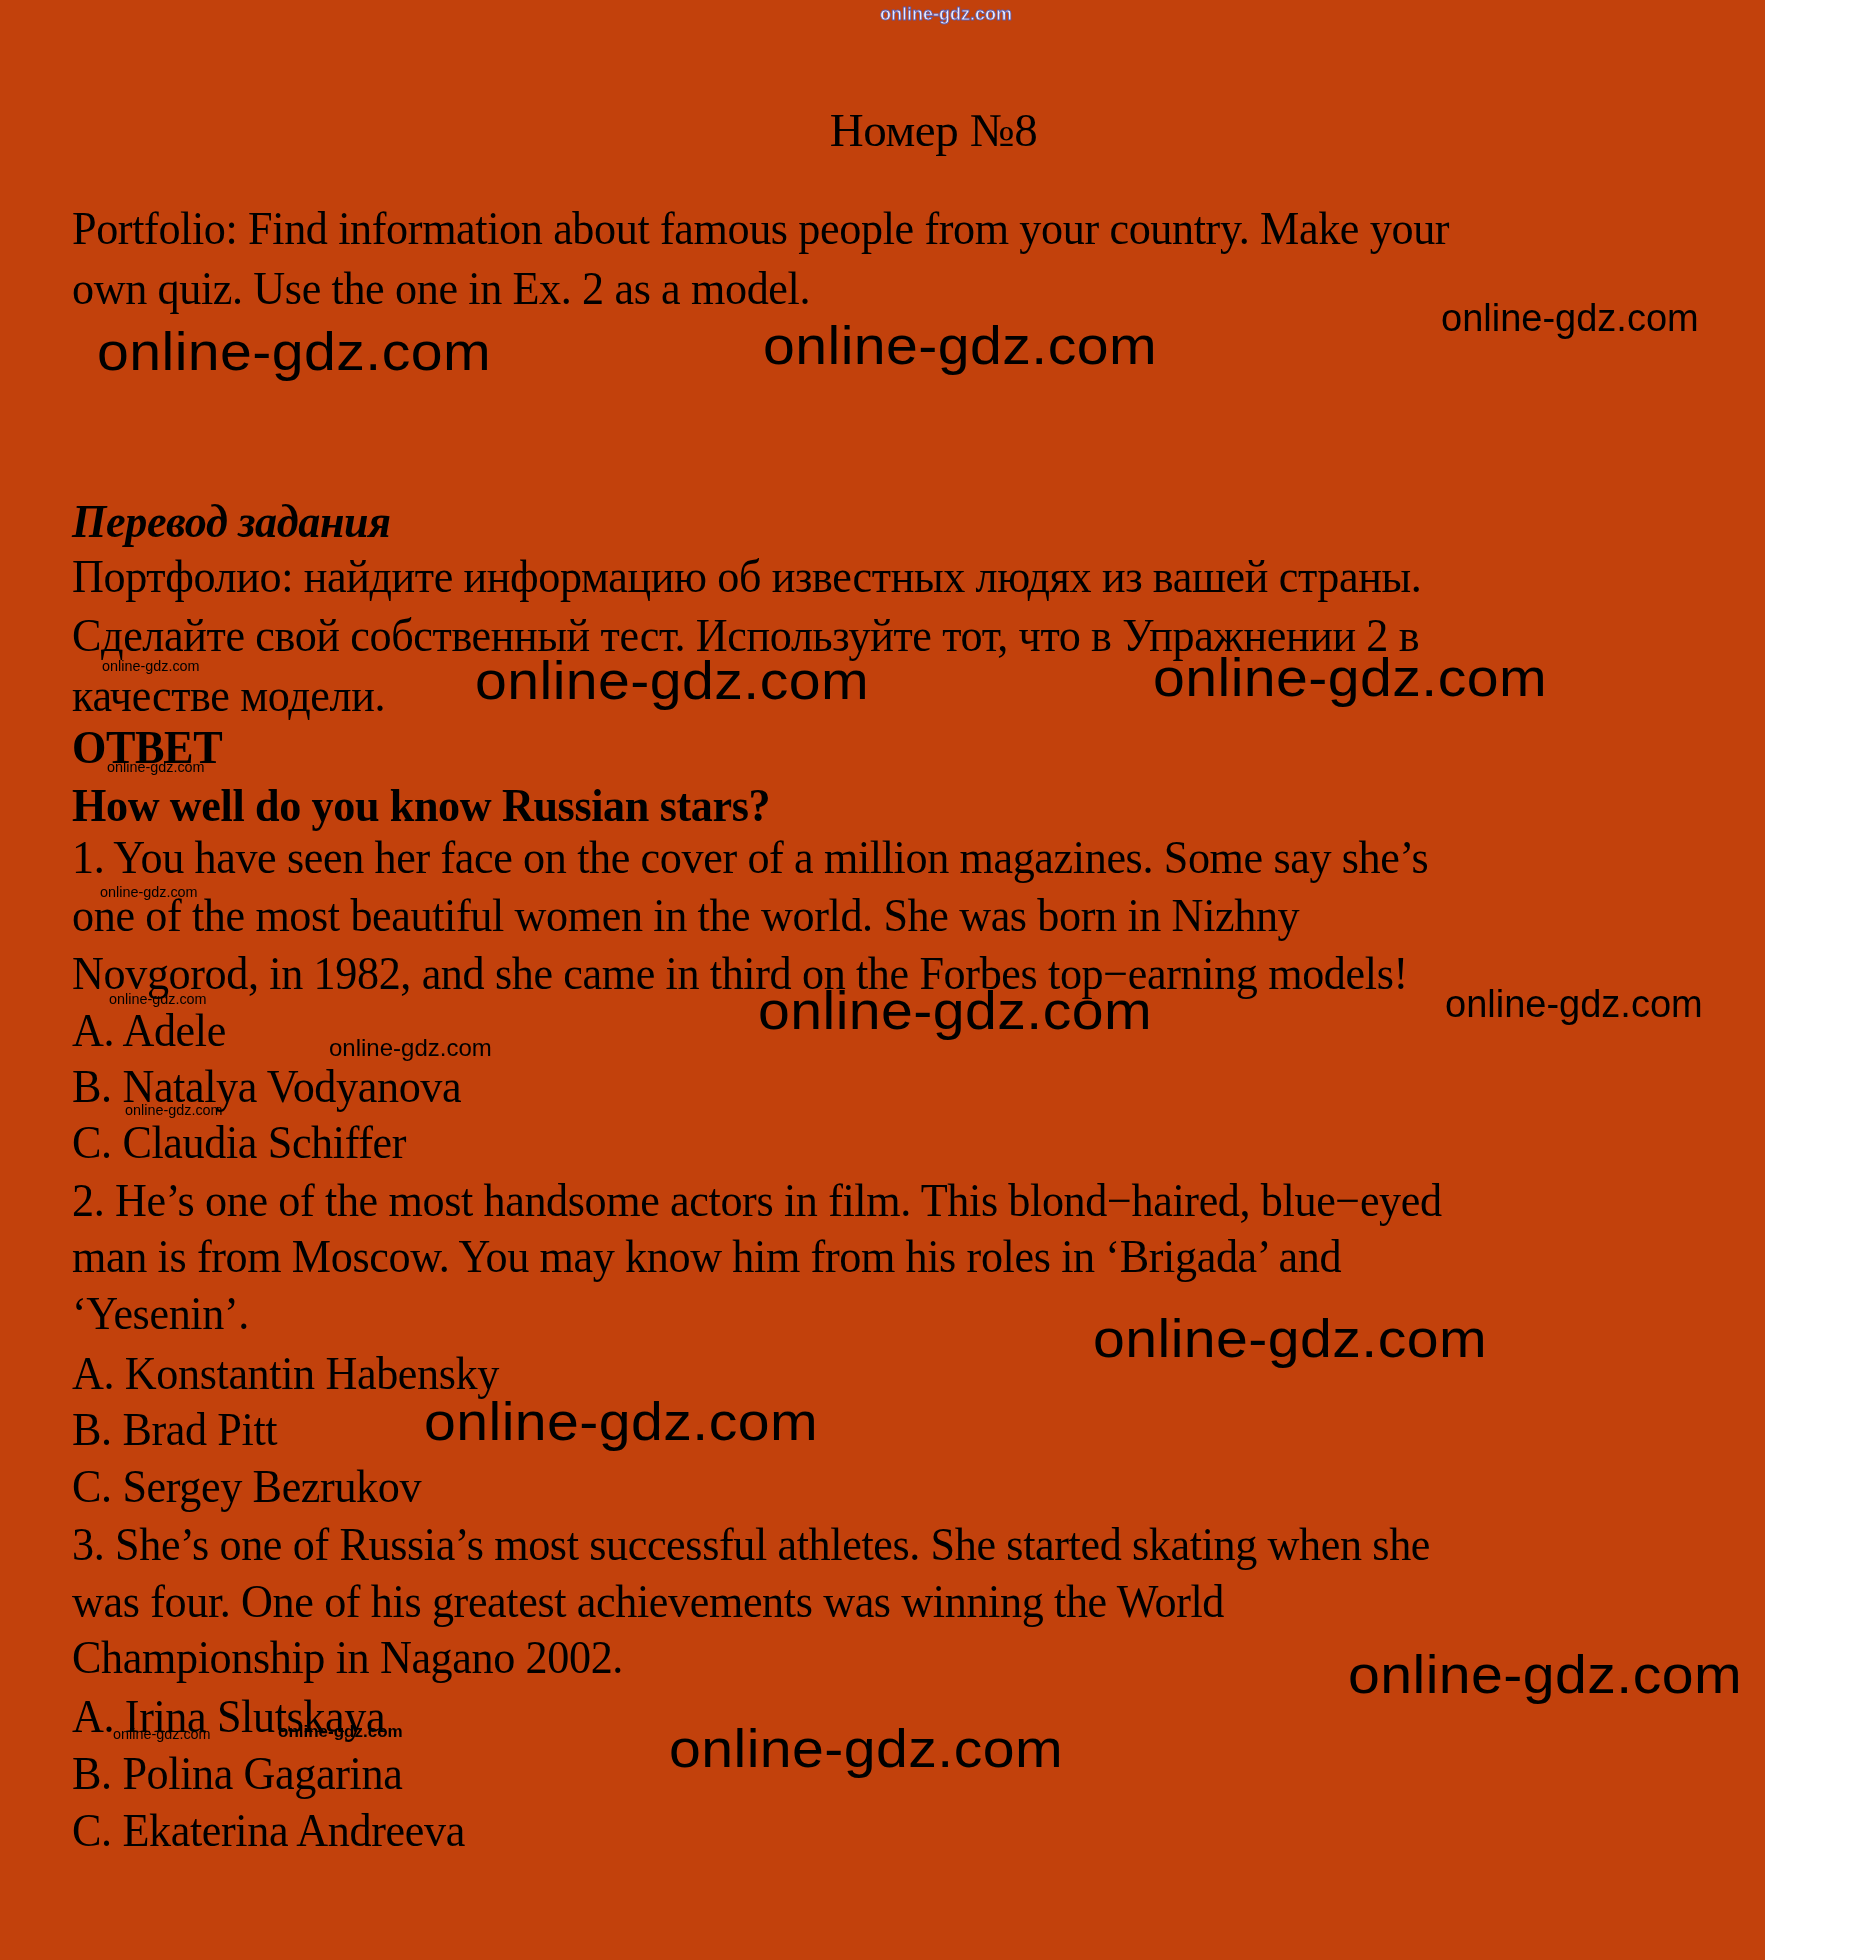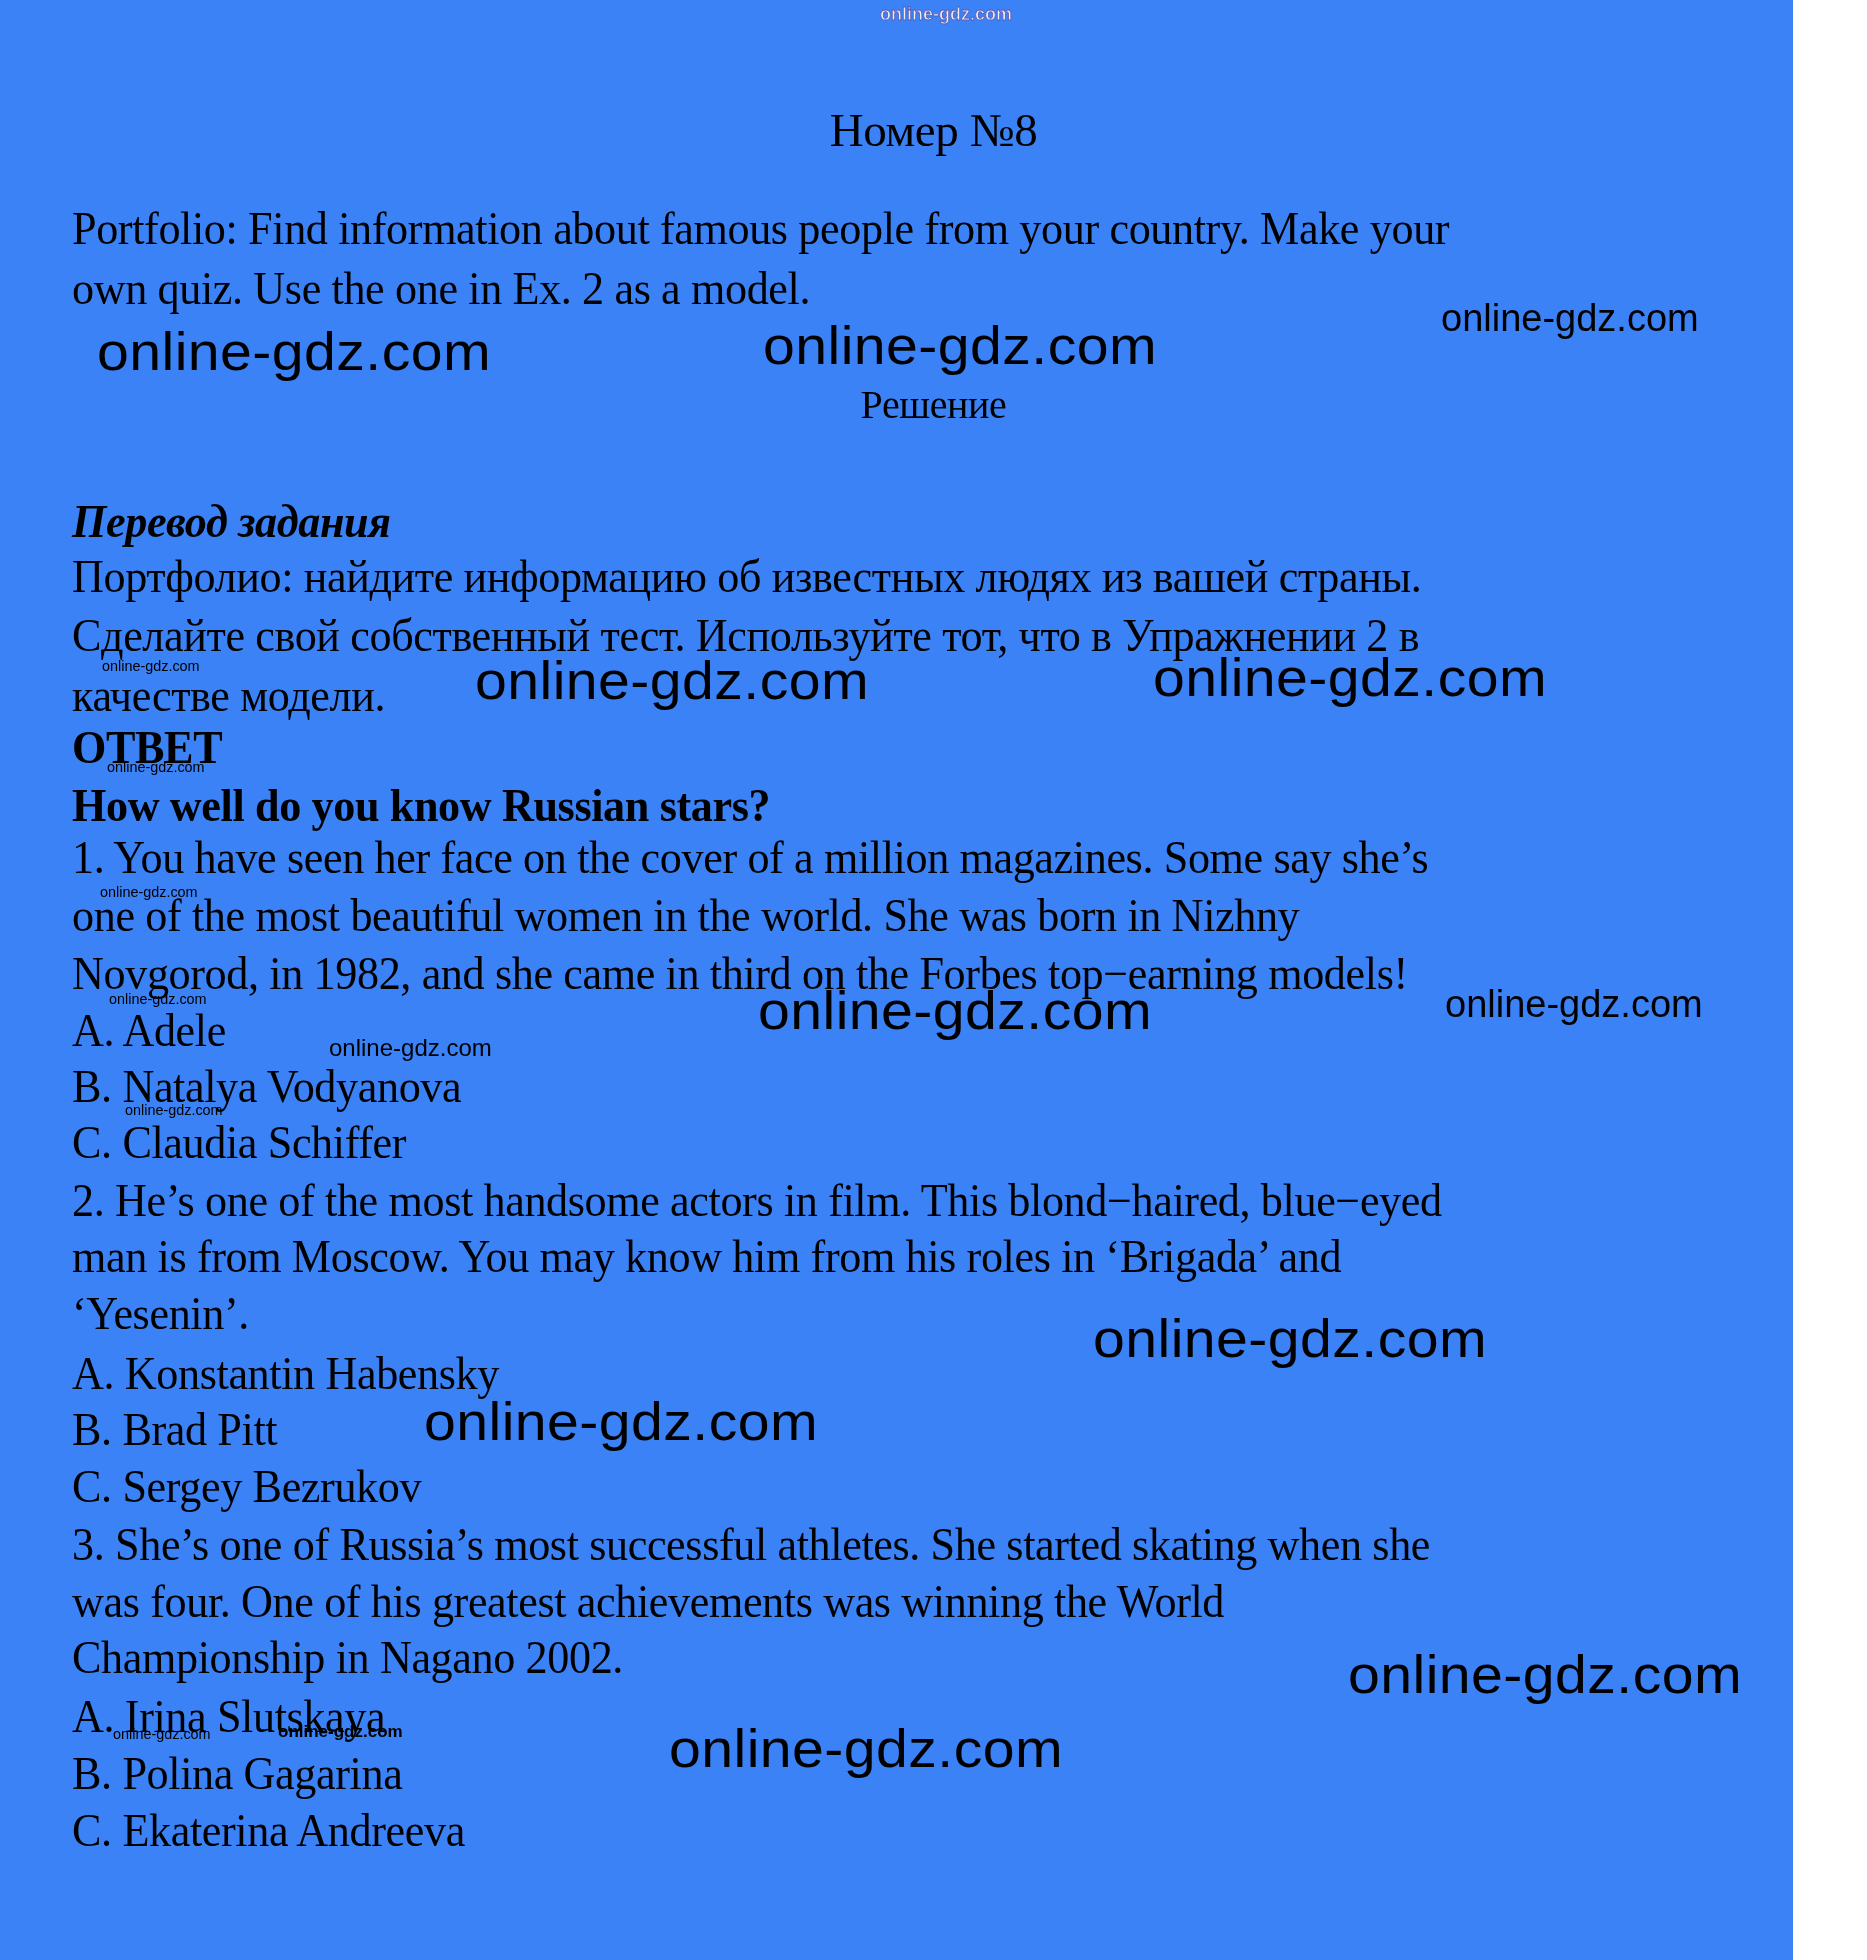--- a/index.html
+++ b/index.html
@@ -1,24 +1,23 @@
 <!DOCTYPE html>
 <html style="--wm-top-color: #5b5bb0;font-size:13.6px"><head>
 <meta charset="utf-8">
 <style>
   html, body { margin: 0; padding: 0; background: #ffffff; }
   #page {
     position: relative;
     width: 1765px;
     height: 1960px;
-    background: #3b82f6;
+    background: #c2410c;
     overflow: hidden;
     font-family: "Liberation Serif", "DejaVu Serif", serif;
     color: #000000;
-    padding-left: 28px;
   }
   .abs { position: absolute; white-space: nowrap; }
   
   .txt {
     font-size: 46px;
     line-height: 1.12;
     letter-spacing: -0.4px;
     transform: scaleX(0.96);
     transform-origin: left top;
   }
@@ -69,21 +68,20 @@
   <div class="abs wm wm-lg" style="left:1348px; top:1643px;">online-gdz.com</div>
   <div class="abs wm wm-xs" style="left:113px;  top:1726px;">online-gdz.com</div>
   <div class="abs wm wm-xs2" style="left:278px;  top:1722px;">online-gdz.com</div>
   <div class="abs wm wm-lg" style="left:669px;  top:1717px;">online-gdz.com</div>
 
   <div class="abs txt title center" style="top:104px;">Номер №8</div>
 
   <div class="abs txt" style="left:72px; top:203px;">Portfolio: Find information about famous people from your country. Make your</div>
   <div class="abs txt" style="left:72px; top:263px;">own quiz. Use the one in Ex. 2 as a model.</div>
 
-  <div class="abs txt solution center" style="top:383px;">Решение</div>
 
   <div class="abs txt bolditalic" style="left:72px; top:496px;">Перевод задания</div>
   <div class="abs txt" style="left:72px; top:551px;">Портфолио: найдите информацию об известных людях из вашей страны.</div>
   <div class="abs txt" style="left:72px; top:610px;">Сделайте свой собственный тест. Используйте тот, что в Упражнении 2 в</div>
   <div class="abs txt" style="left:72px; top:670px;">качестве модели.</div>
 
   <div class="abs txt bold" style="left:72px; top:722px;">ОТВЕТ</div>
   <div class="abs txt bold" style="left:72px; top:780px;">How well do you know Russian stars?</div>
 
   <div class="abs txt" style="left:72px; top:832px;">1. You have seen her face on the cover of a million magazines. Some say she’s</div>

